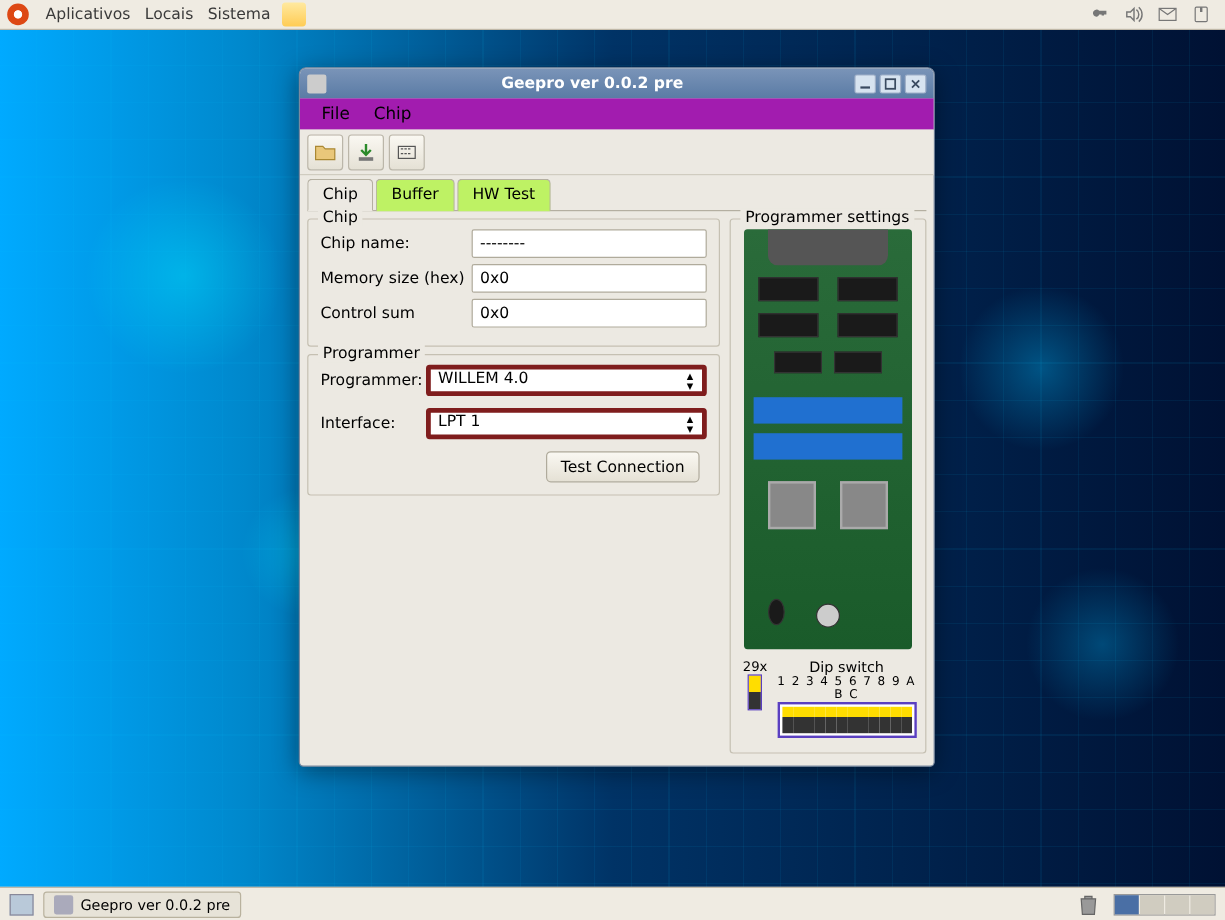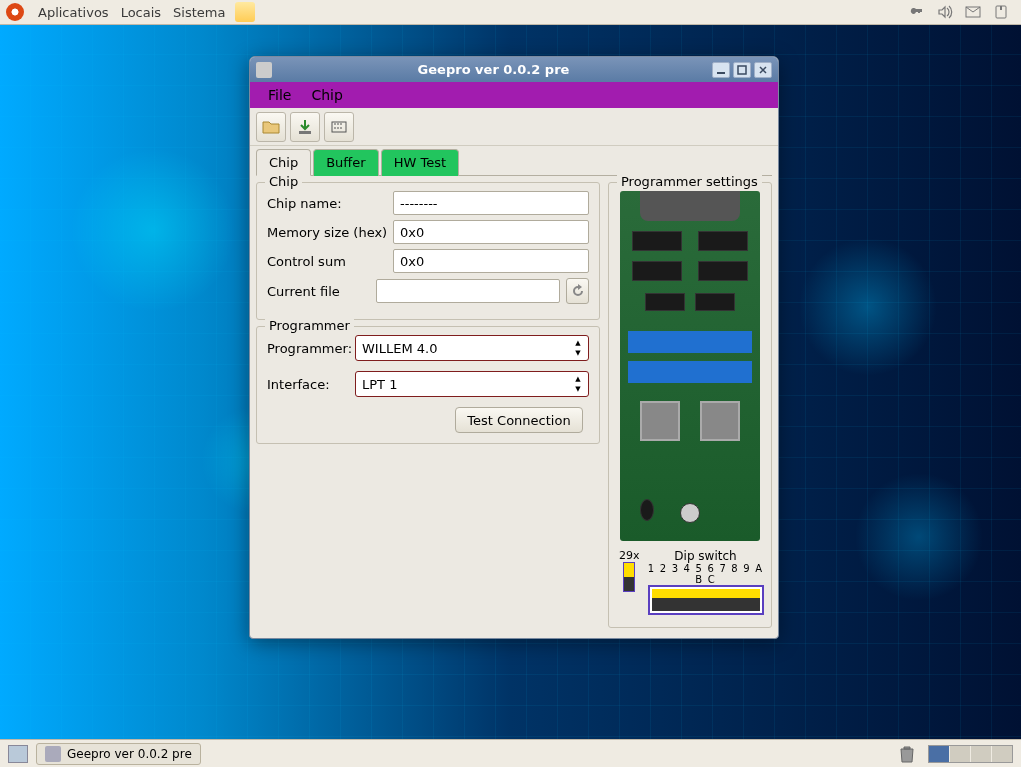--- a/index.html
+++ b/index.html
@@ -62,42 +62,42 @@
 .menubar { height:26px; background:#a21caf; display:flex; align-items:center; padding:0 8px; font-size:14px; }
 .menubar .menu{padding:2px 10px;cursor:pointer;}
 
 .toolbar { height:38px; background:#ece9e2; border-bottom:1px solid #d0ccc0; display:flex; align-items:center; padding:0 6px; gap:4px;}
 .tool-btn{width:30px;height:30px;border:1px solid #bbb6a9;border-radius:3px;background:linear-gradient(#faf8f2,#e5e1d5);display:flex;align-items:center;justify-content:center;}
 
 .content{padding:0 6px 10px 6px;}
 
 
 .tabs{display:flex;border-bottom:1px solid #b4afa1;margin-top:2px;}
-.tab{padding:5px 12px;font-size:13px;border:1px solid #b4afa1;border-bottom:none;background:#22c55e;border-radius:4px 4px 0 0;margin-right:2px;position:relative;top:1px;cursor:pointer;}
+.tab{padding:5px 12px;font-size:13px;border:1px solid #b4afa1;border-bottom:none;background:#bef264;border-radius:4px 4px 0 0;margin-right:2px;position:relative;top:1px;cursor:pointer;}
 .tab.active{background:#ece9e2;border-bottom:1px solid #ece9e2;}
 
 .tab-body{display:flex;gap:8px;padding-top:6px;}
 
 
 .fs{border:1px solid #c5c0b2;border-radius:3px;padding:8px 10px 10px 10px;margin-bottom:6px;position:relative;}
 .fs > .legend{position:absolute;top:-9px;left:8px;background:#ece9e2;padding:0 4px;font-size:13px;}
 
 .left-col{flex:1;min-width:0;}
 .right-col{width:164px;}
 
 .form-row{display:flex;align-items:center;margin-bottom:5px;}
 .form-row label{width:126px;font-size:13px;}
 .form-row input[type=text]{flex:1;height:24px;border:1px solid #b0ab9c;background:#fff;padding:0 6px;font-size:13px;border-radius:2px;}
 .refresh-btn{width:26px;height:26px;border:1px solid #b0ab9c;border-radius:3px;background:linear-gradient(#faf8f2,#e5e1d5);margin-left:6px;display:flex;align-items:center;justify-content:center;}
 
 .desc-box{height:178px;display:flex;align-items:center;justify-content:center;font-size:13px;}
 
 .prog-row{display:flex;align-items:center;margin-bottom:10px;}
 .prog-row label{width:88px;font-size:13px;}
-.combo{flex:1;height:26px;border:1px solid #7f1d1d;background:#fff;border-radius:3px;display:flex;align-items:center;padding:0 6px;font-size:13px;position:relative;}
+.combo{flex:1;height:26px;border:4px solid #7f1d1d;background:#fff;border-radius:3px;display:flex;padding:0 6px;font-size:13px;position:relative;}
 .combo .spin{position:absolute;right:2px;top:2px;bottom:2px;width:16px;display:flex;flex-direction:column;}
 .combo .spin div{flex:1;display:flex;align-items:center;justify-content:center;font-size:7px;}
 
 .test-btn{width:128px;height:26px;margin-left:auto;border:1px solid #b0ab9c;border-radius:4px;background:linear-gradient(#faf8f2,#e5e1d5);font-size:13px;display:flex;align-items:center;justify-content:center;margin-right:6px;}
 
 
 .board{width:140px;height:350px;margin:0 auto;background:linear-gradient(#2a6b3a,#1a5b2a);border-radius:3px;position:relative;overflow:hidden;}
 .board .connector{position:absolute;top:0;left:20px;right:20px;height:30px;background:#555;border-radius:0 0 8px 8px;}
 .board .chip{position:absolute;background:#1a1a1a;border:1px solid #333;}
 .board .bluesock{position:absolute;left:8px;right:8px;height:22px;background:#2070d0;}
@@ -213,29 +213,20 @@
             <label>Chip name:</label>
             <input type="text" value="--------" style="">
           </div>
           <div class="form-row">
             <label>Memory size (hex)</label>
             <input type="text" value="0x0" style="">
           </div>
           <div class="form-row">
             <label>Control sum</label>
             <input type="text" value="0x0" style="">
-          </div>
-          <div class="form-row">
-            <label>Current file</label>
-            <input type="text" style="flex: 0 0 130px;" value="">
-            <div class="refresh-btn">
-              <svg width="16" height="16" viewBox="0 0 16 16">
-                  <path d="M8 3a5 5 0 1 0 5 5h-2a3 3 0 1 1-3-3v2l4-3-4-3z" fill="#888"></path>
-                </svg>
-            </div>
           </div>
 
         </div>
 
         <div class="fs">
           <div class="legend">Programmer</div>
           <div class="prog-row">
             <label>Programmer:</label>
             <div class="combo">
               <span>WILLEM 4.0</span>

